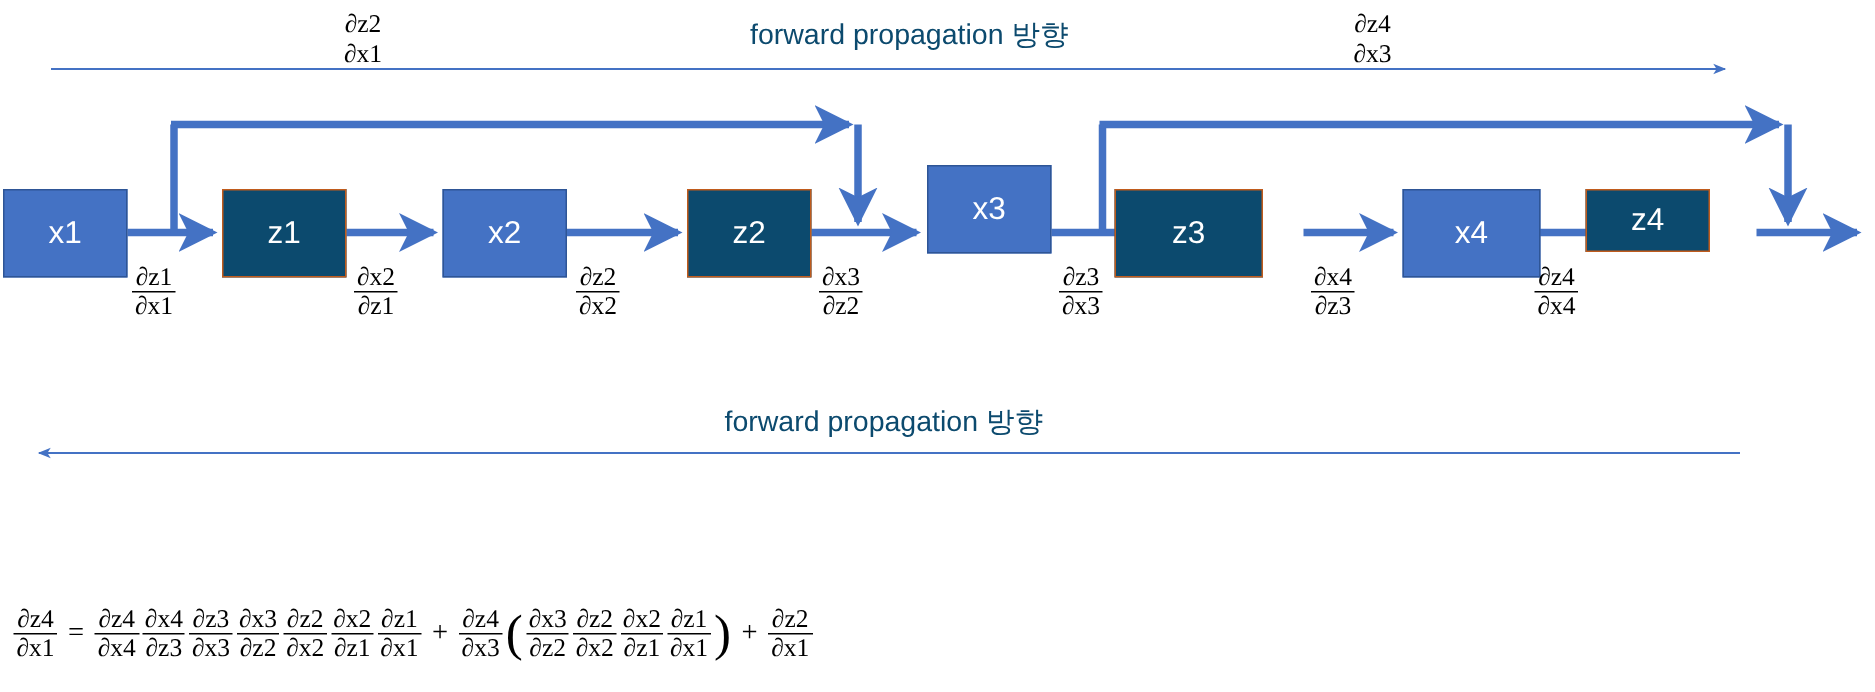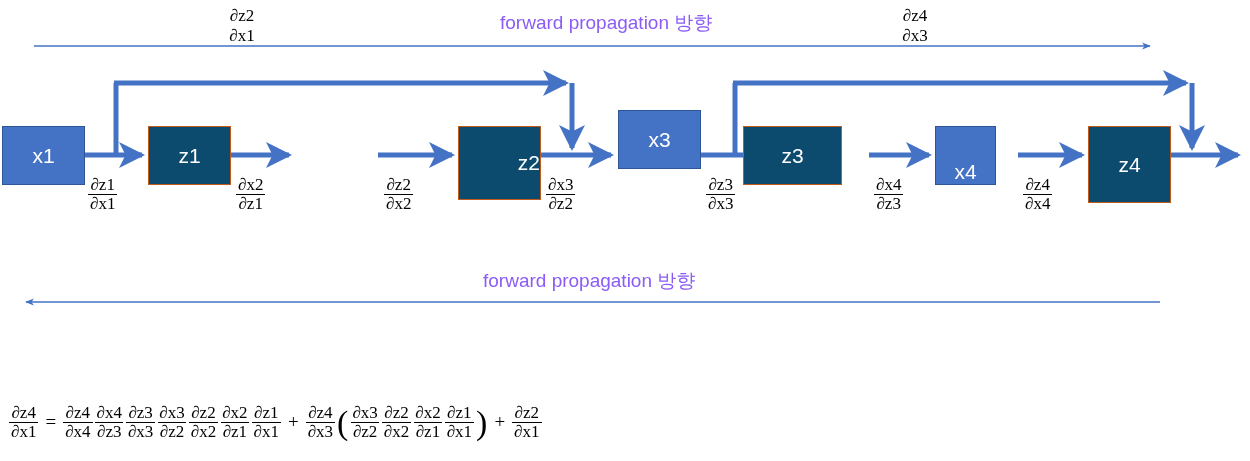--- a/index.html
+++ b/index.html
@@ -27,21 +27,21 @@
     font-family: "Liberation Sans", sans-serif;
     box-sizing: border-box;
   }
   .node.blue   { background: #4472C4; border: 1px solid #2E5596; }
   .node.orange { background: #0c4a6e; border: 1px solid #C05B1C; }
 
   
   .heading {
     position: absolute;
     font-size: 19px;
-    color: #8b5cf6;
+    color: #0c4a6e;
     white-space: nowrap;
     font-family: "Liberation Sans", sans-serif;
   }
 
   
   .frac {
     position: absolute;
     display: inline-flex;
     flex-direction: column;
     align-items: center;
@@ -135,33 +135,36 @@
     <span class="num">∂z4</span>
     <span class="den">∂x3</span>
   </div>
 
   <div class="node blue" style="left:2px;    top:126px; width:83px; height:59px;">
     <span>x1</span>
     </div>
   <div class="node orange" style="left:148px;  top:126px; width:83px; height:59px;">
     <span>z1</span>
     </div>
-  <div class="node orange" style="left:458px;  top:126px; width:83px; height:74px;justify-content:flex-end;">
+  <div class="node blue" style="left:295px;  top:126px; width:83px; height:59px;">
+    <span>x2</span>
+    </div>
+  <div class="node orange" style="left:458px;  top:126px; width:83px; height:59px;">
     <span>z2</span>
     </div>
   <div class="node blue" style="left:618px;  top:110px; width:83px; height:59px;">
     <span>x3</span>
     </div>
   <div class="node orange" style="left:743px;  top:126px; width:99px; height:59px;">
     <span>z3</span>
     </div>
-  <div class="node blue" style="left:935px;  top:126px; width:61px; height:59px;align-items:flex-end;">
+  <div class="node blue" style="left:935px;  top:126px; width:92px; height:59px;">
     <span>x4</span>
     </div>
-  <div class="node orange" style="left:1088px; top:126px; width:83px; height:77px;">
+  <div class="node orange" style="left:1057px; top:126px; width:83px; height:42px;">
     <span>z4</span>
     </div>
 
   <div class="frac" style="left:88px; top:176px;">
     <span class="num">∂z1</span>
     <span class="den">∂x1</span>
   </div>
   <div class="frac" style="left:236px; top:176px;">
     <span class="num">∂x2</span>
     <span class="den">∂z1</span>

